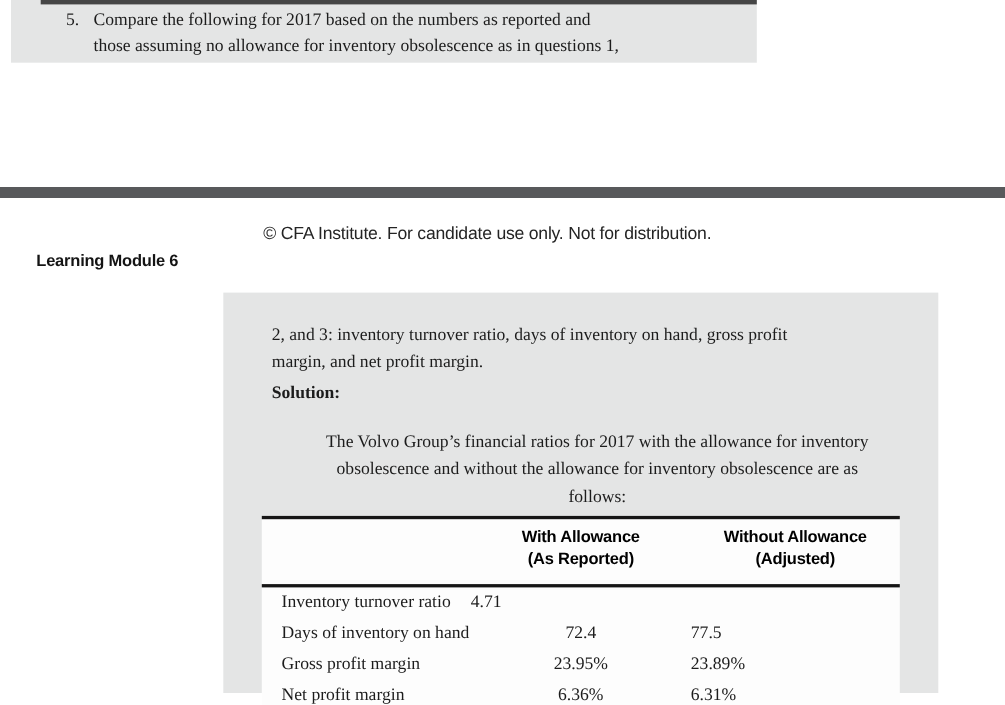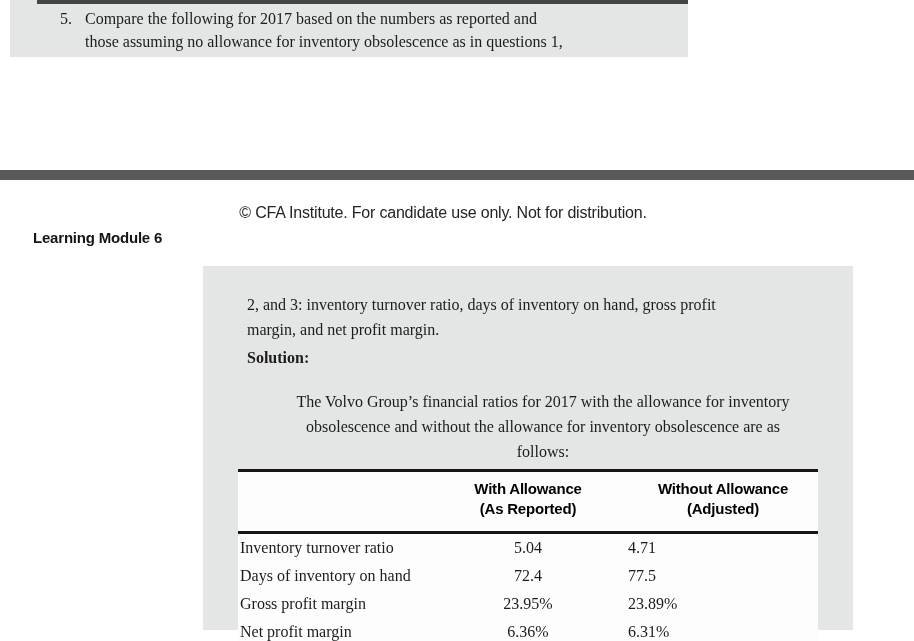--- a/index.html
+++ b/index.html
@@ -58,21 +58,21 @@
     box-sizing:content-box;
   }
   .t-header{
     display:flex;height:52px;padding-top:7px;box-sizing:content-box;
     border-bottom:3px solid var(--table-border,#161616);
     font-family:"Liberation Sans",sans-serif;font-weight:bold;font-size:15px;
     line-height:20px;letter-spacing:-0.2px;color:#000000;
   }
   .t-header .hcell{white-space:pre-line;text-align:center;}
   .t-row{display:flex;height:28px;align-items:center;font-size:16px;}
-  .c1{width:190px;padding-left:2px;box-sizing:border-box;flex:0 0 auto;}
+  .c1{width:190px;padding-left:18px;box-sizing:border-box;flex:0 0 auto;}
   .c2{width:200px;text-align:center;flex:0 0 auto;}
   .c3{width:190px;text-align:left;flex:0 0 auto;}
 </style>
 </head>
 <body>
 
 <div class="page">
 
   <section class="question-block">
     <div class="cutoff-rule"></div>
@@ -103,21 +103,20 @@
       <div class="t-header">
         <div class="c1"></div>
         <div class="c2 hcell">With Allowance
 (As Reported)</div>
         <div class="c3 hcell">Without Allowance
 (Adjusted)</div>
       </div>
       <div class="t-body">
         <div class="t-row">
           <div class="c1">Inventory turnover ratio</div>
-          <div class="c2">5.04</div>
           <div class="c3">4.71</div>
         </div>
         <div class="t-row">
           <div class="c1">Days of inventory on hand</div>
           <div class="c2">72.4</div>
           <div class="c3">77.5</div>
         </div>
         <div class="t-row">
           <div class="c1">Gross profit margin</div>
           <div class="c2">23.95%</div>

